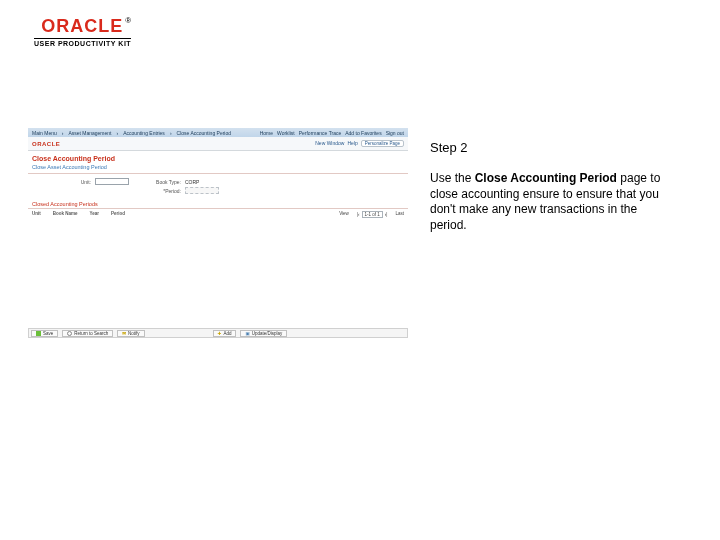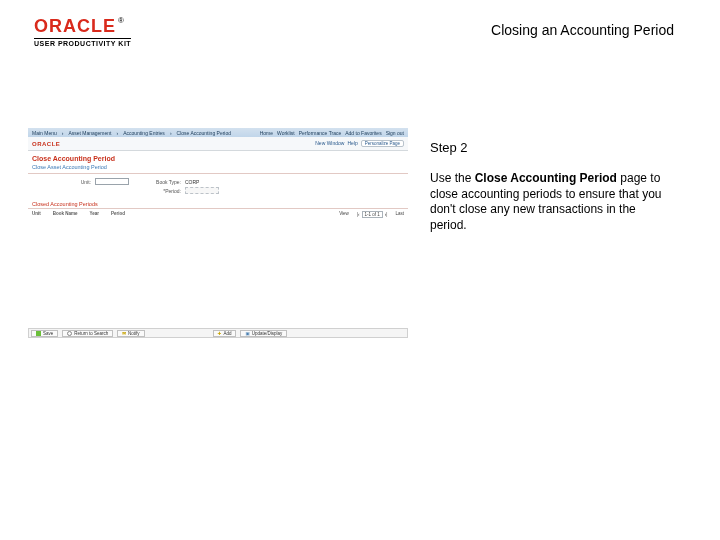--- a/index.html
+++ b/index.html
@@ -1,20 +1,20 @@
 <!DOCTYPE html>
 <html><head>
 <meta charset="utf-8">
 <style>
   * { box-sizing: border-box; margin: 0; padding: 0; }
   html, body { width: 720px; height: 540px; font-family: Arial, Helvetica, sans-serif; background: #fff; color: #000; font-size: 12px; }
   .slide { width: 720px; height: 540px; position: relative; }
 
   
-  .brand { position: absolute; top: 16px; left: 34px; }
+  .brand { position: absolute; top: 16px; left: 34px; text-align: right; }
   .oracle-logo { color: #d92a1c; font-weight: 800; letter-spacing: 1px; font-size: 18px; display: inline-block; }
   .oracle-tm { font-size: 8px; vertical-align: top; margin-left: 2px; color: #000; font-weight: 400; }
   .upk { display: block; font-size: 7px; letter-spacing: 0.5px; color: #000; border-top: 1px solid #000; margin-top: 1px; padding-top: 1px; font-weight: 700; }
 
   
   .title { position: absolute; top: 22px; right: 46px; font-size: 14px; font-weight: 400; }
 
   
   .step-label { position: absolute; top: 140px; left: 430px; font-size: 13px; }
   .body-text { position: absolute; top: 171px; left: 430px; width: 234px; font-size: 12px; line-height: 1.3; }
@@ -66,26 +66,25 @@
 </style>
 </head>
 <body>
 
 <div class="slide">
   <div class="brand">
     <span class="oracle-logo">ORACLE</span><span class="oracle-tm">®</span>
     <span class="upk">USER PRODUCTIVITY KIT</span>
   </div>
 
-  <div class="title">Closing an Accounting Period</div>
 
   <div class="step-label">Step 2</div>
 
   <div class="body-text">
-    <span>Use the </span><b>Close Accounting Period</b><span> page to close accounting periods to ensure that you don't close any new transactions in the period.</span>
+    <span>Use the </span><b>Close Accounting Period</b><span> page to close accounting ensure to ensure that you don't make any new transactions in the period.</span>
   </div>
 
   <div class="shot">
     <div class="shot-topnav">
       <span>Main Menu</span>
       <span>›</span>
       <span>Asset Management</span>
       <span>›</span>
       <span>Accounting Entries</span>
       <span>›</span>

